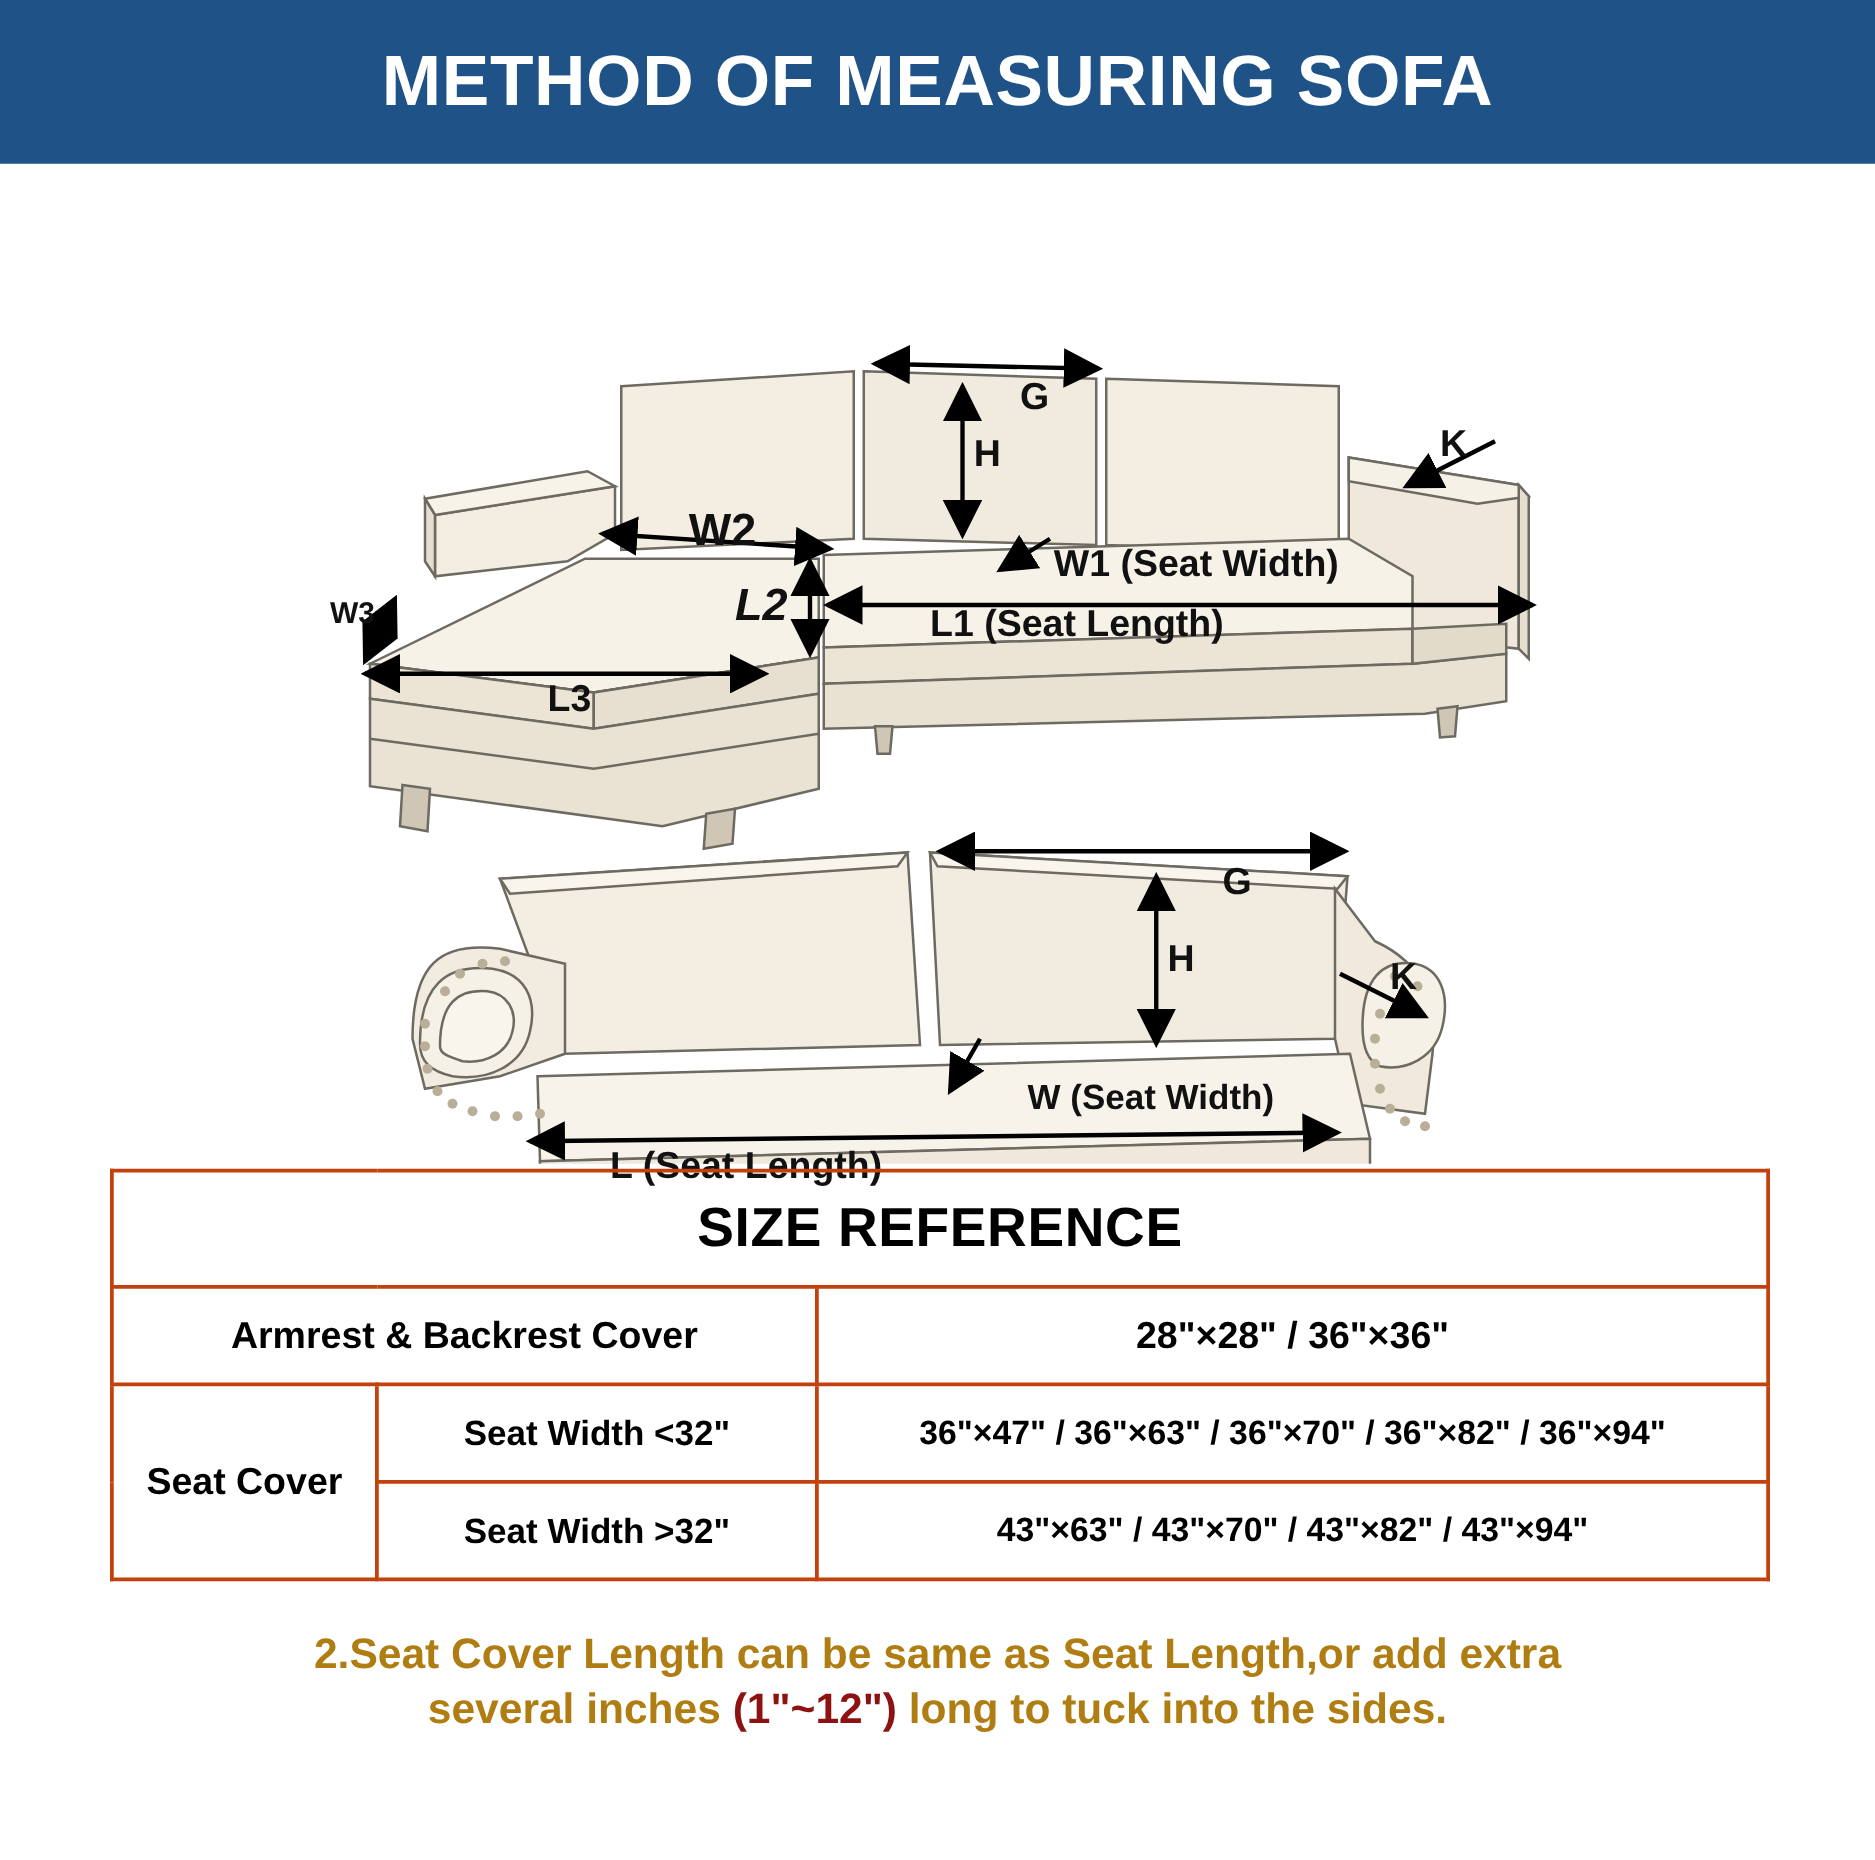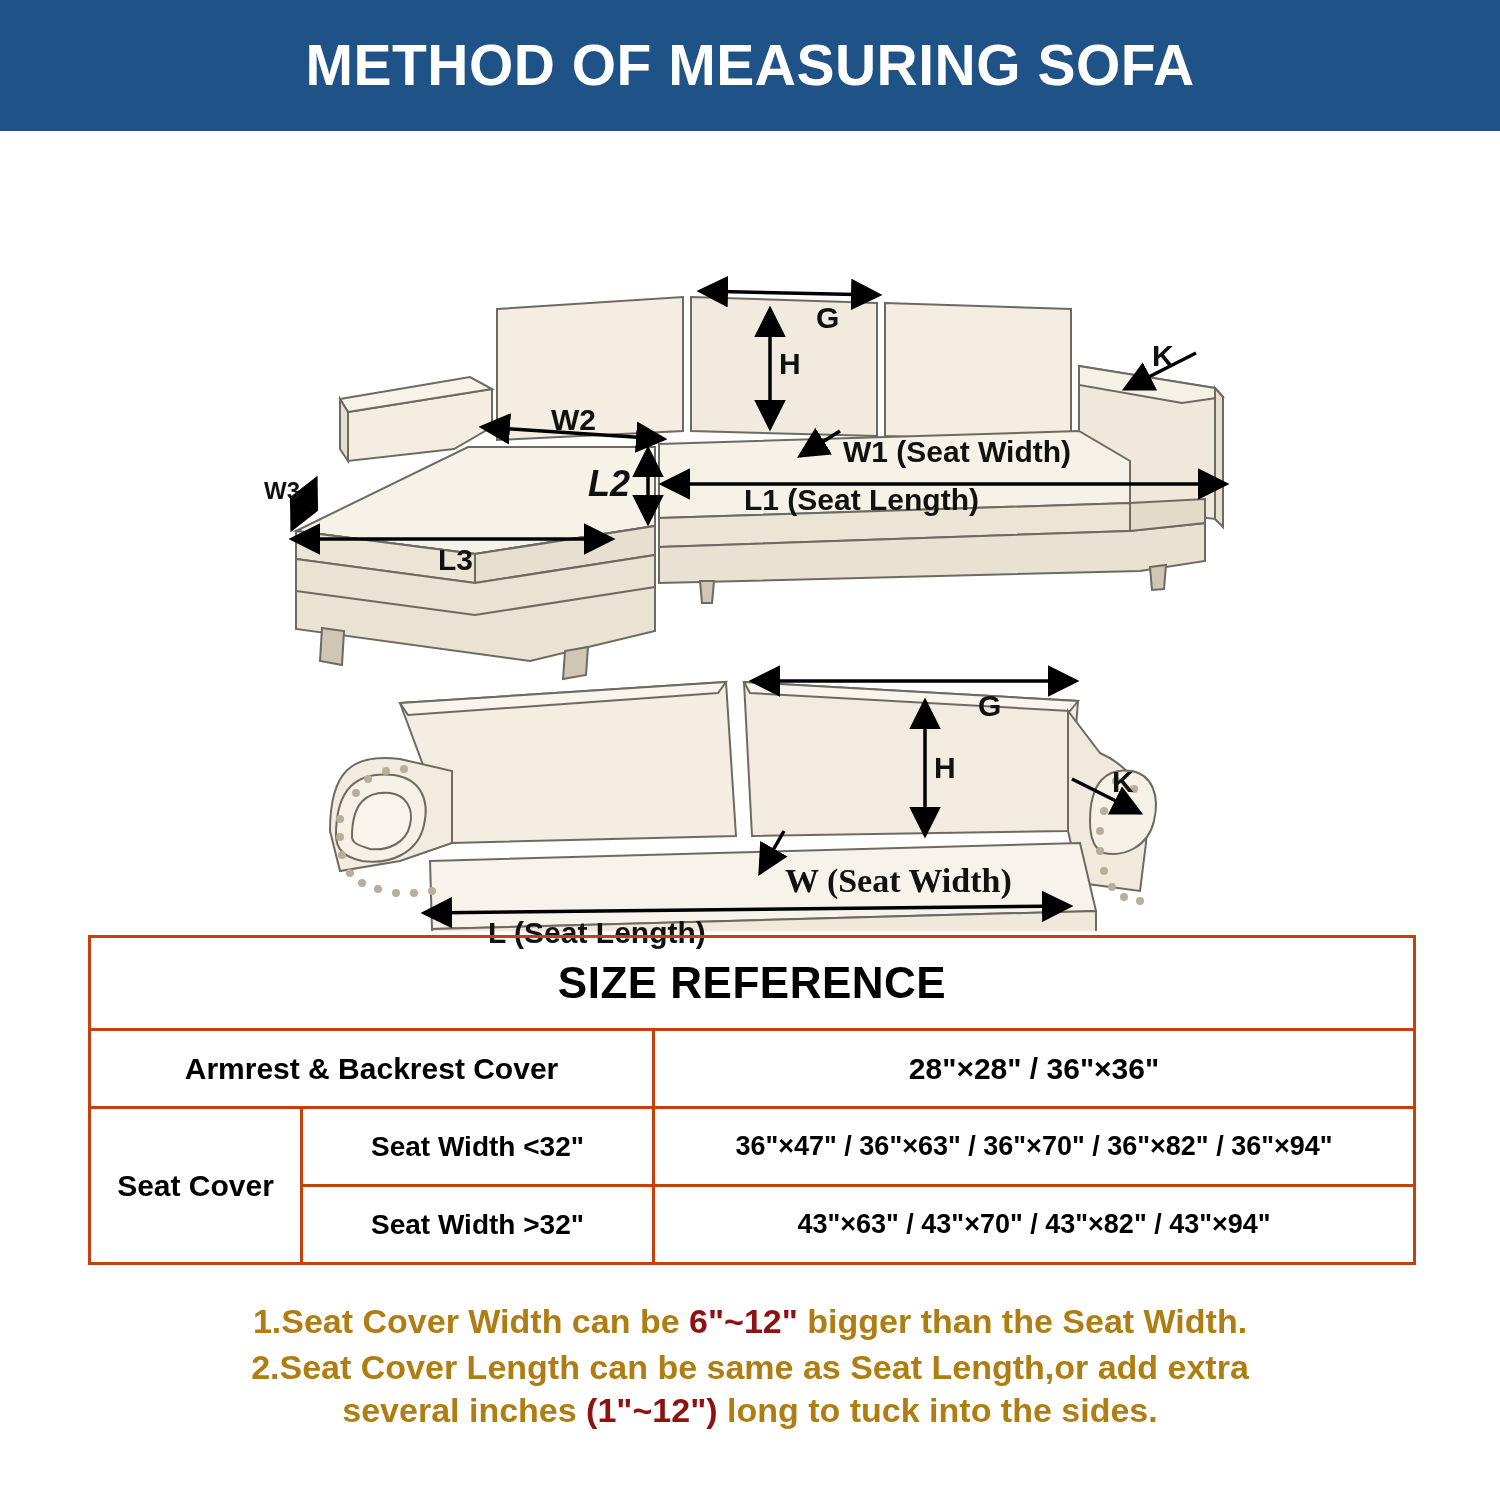--- a/index.html
+++ b/index.html
@@ -259,31 +259,31 @@
 
         <line x1="784" y1="700" x2="760" y2="742" stroke="#000" stroke-width="3.5" marker-end="url(#arrHead)"></line>
 
         <line x1="424" y1="782" x2="1070" y2="775" stroke="#000" stroke-width="3.5" marker-start="url(#arrTail)" marker-end="url(#arrHead)"></line>
       </g>
     </svg>
 
     <div class="dimlabel" style="left:816px; top:170px; font-size:30px;">G</div>
     <div class="dimlabel" style="left:779px; top:216px; font-size:30px;">H</div>
     <div class="dimlabel" style="left:1152px; top:208px; font-size:30px;">K</div>
-    <div class="dimlabel" style="left:551px; top:272px; font-size:30px;">W2</div>
+    <div class="dimlabel" style="left:551px; top:272px; font-size:36px;">W2</div>
     <div class="dimlabel" style="left:843px; top:304px; font-size:30px;">W1 (Seat Width)</div>
     <div class="dimlabel" style="left:588px; top:332px; font-size:36px;font-style:italic;">L2</div>
     <div class="dimlabel" style="left:744px; top:352px; font-size:30px;">L1 (Seat Length)</div>
     <div class="dimlabel" style="left:264px; top:346px; font-size:24px;">W3</div>
     <div class="dimlabel" style="left:438px; top:412px; font-size:30px;">L3</div>
 
     <div class="dimlabel" style="left:978px; top:558px; font-size:30px;">G</div>
     <div class="dimlabel" style="left:934px; top:620px; font-size:30px;">H</div>
     <div class="dimlabel" style="left:1112px; top:634px; font-size:30px;">K</div>
-    <div class="dimlabel" style="left:785px; top:731px; font-size:34px;font-family:Liberation Serif, serif;">W (Seat Width)</div>
+    <div class="dimlabel" style="left:822px; top:731px; font-size:28px;">W (Seat Width)</div>
     <div class="dimlabel" style="left:488px; top:785px; font-size:30px;">L (Seat Length)</div>
   </div>
 
   <div class="table-wrap">
     <table class="size-ref">
       <colgroup>
         <col style="width:212px">
         <col style="width:352px">
         <col style="width:761px">
       </colgroup>
@@ -302,23 +302,20 @@
         </tr>
         <tr class="row-h">
           <td class="cell-sub">Seat Width &gt;32"</td>
           <td class="cell-val-sm">43"×63" / 43"×70" / 43"×82" / 43"×94"</td>
         </tr>
       </tbody>
     </table>
   </div>
 
   <div class="notes">
-    <div class="line">
-      <span>1.Seat Cover Width can be </span><span class="red">6"~12"</span><span> bigger  than the Seat Width.</span>
-    </div>
     <div class="line note-2">
       <span>2.Seat Cover Length can be same as Seat Length,or add extra</span>
     </div>
     <div class="line">
       <span>several inches </span><span class="red">(1"~12")</span><span> long to tuck into the sides.</span>
     </div>
   </div>
 
 </div>
 

